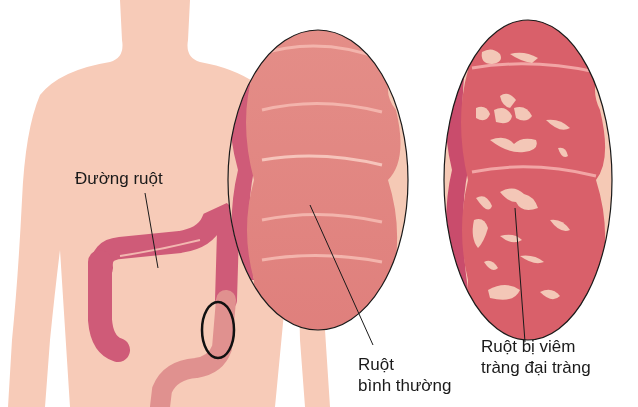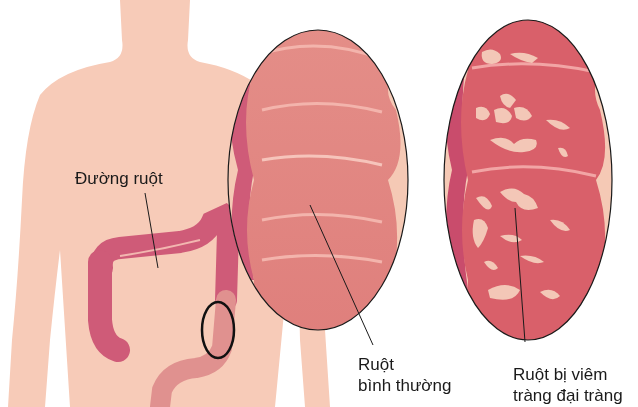--- a/index.html
+++ b/index.html
@@ -8,21 +8,21 @@
     .label {
       position: absolute;
       font-family: "Liberation Sans", sans-serif;
       color: #1a1a1a;
       font-size: 17px;
       line-height: 21px;
       white-space: nowrap;
     }
     #label-colon { left: 75px; top: 168px; }
     #label-normal { left: 358px; top: 354px; }
-    #label-uc { left: 481px; top: 364px; margin-left: 32px; }
+    #label-uc { left: 481px; top: 336px; }
   </style>
 </head>
 <body>
 
 <div id="stage">
   <svg width="638" height="407" viewBox="0 0 638 407" xmlns="http://www.w3.org/2000/svg">
     <defs>
       <clipPath id="clipNormal">
           <ellipse cx="318" cy="180" rx="90" ry="150"></ellipse>
         </clipPath>

